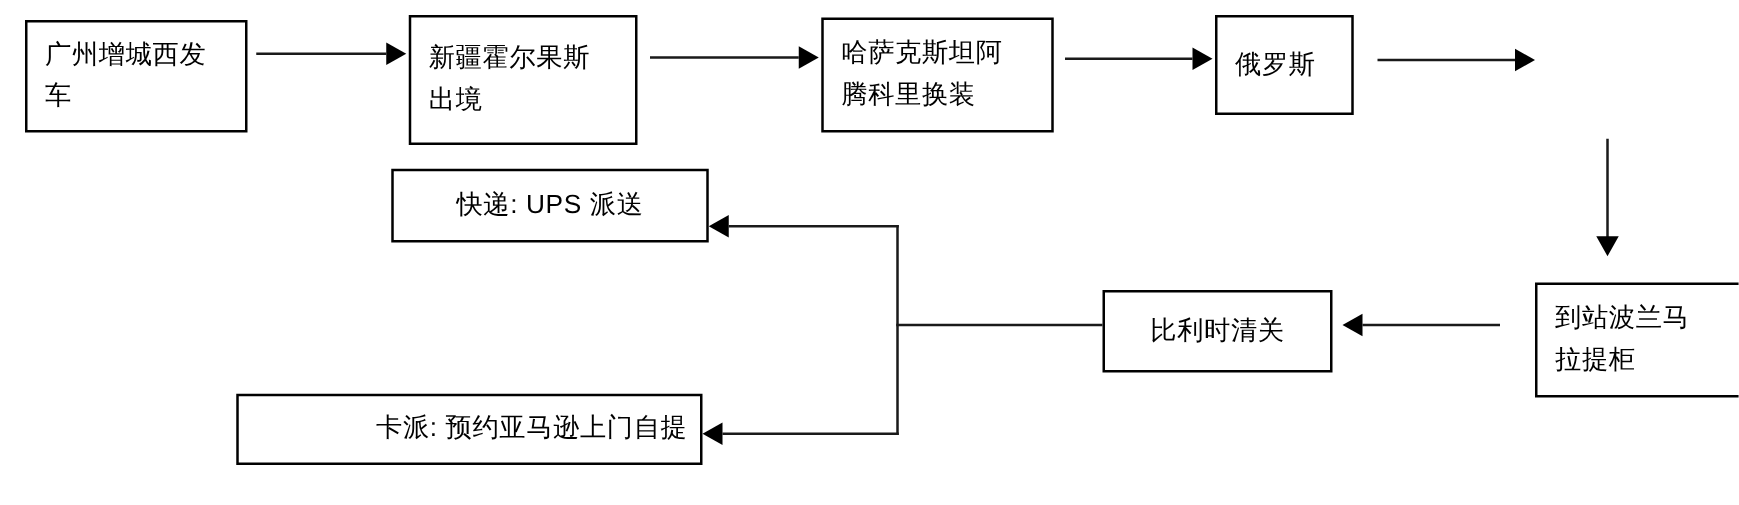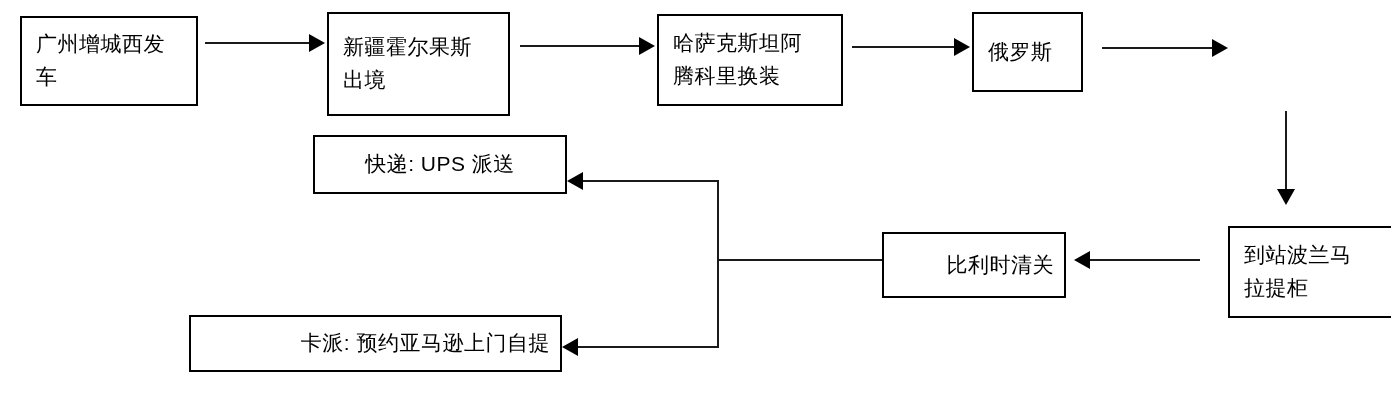--- a/index.html
+++ b/index.html
@@ -94,21 +94,21 @@
 腾科里换装</span>
   </div>
 
 
   <div class="node" style="left:1228px; top:226px; width:173px; height:92px;">
     <span class="node-label">到站波兰马
 拉提柜</span>
   </div>
 
   <div class="node center-text" style="left:882px; top:232px; width:184px; height:66px;">
-    <span class="node-label" style="text-align:right;">比利时清关</span>
+    <span class="node-label" style="text-align:center;">比利时清关</span>
   </div>
 
   <div class="node center-text" style="left:313px; top:135px; width:254px; height:59px;">
     <span class="node-label" style="text-align:center;">快递: UPS 派送</span>
   </div>
 
   <div class="node center-text" style="left:189px; top:315px; width:373px; height:57px;">
     <span class="node-label" style="text-align:right;">卡派: 预约亚马逊上门自提</span>
   </div>
 

